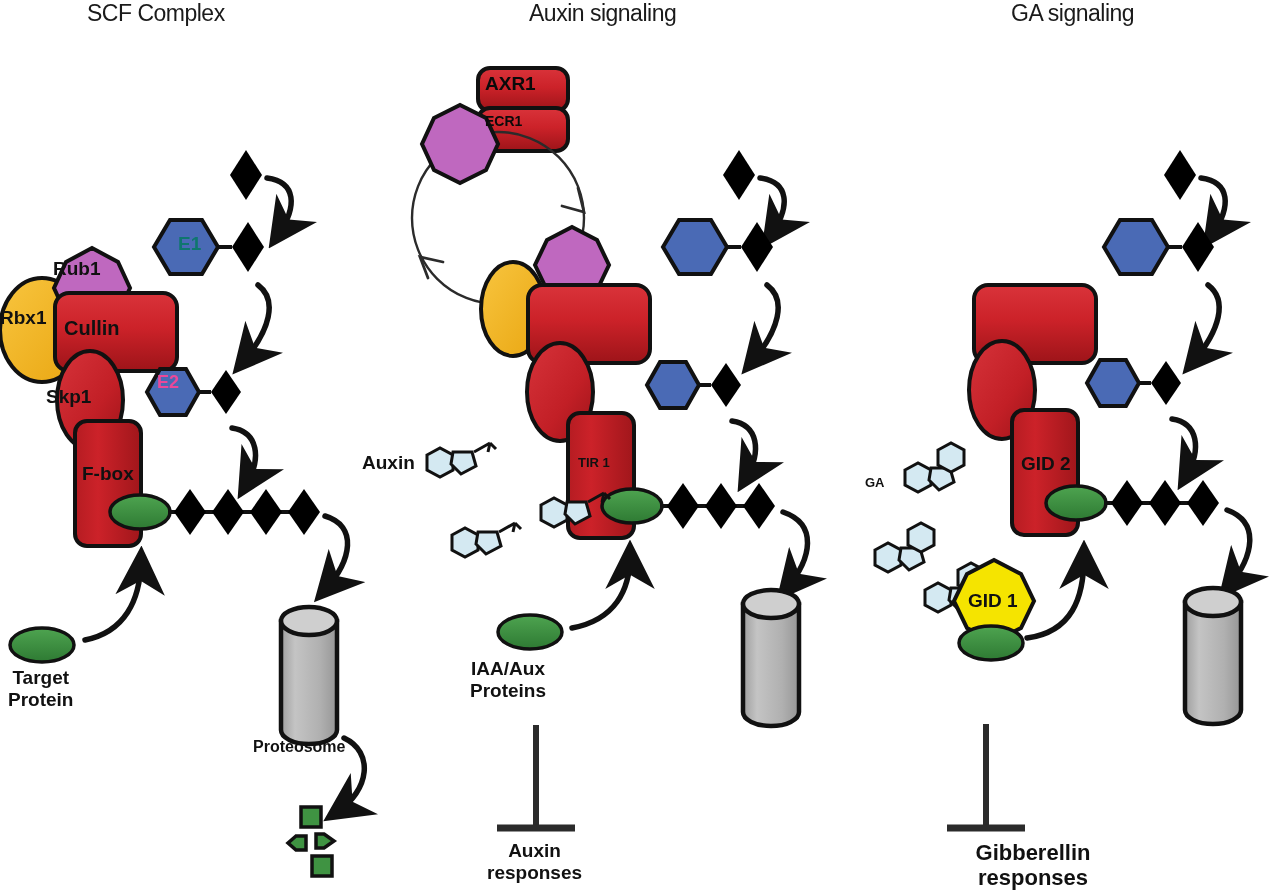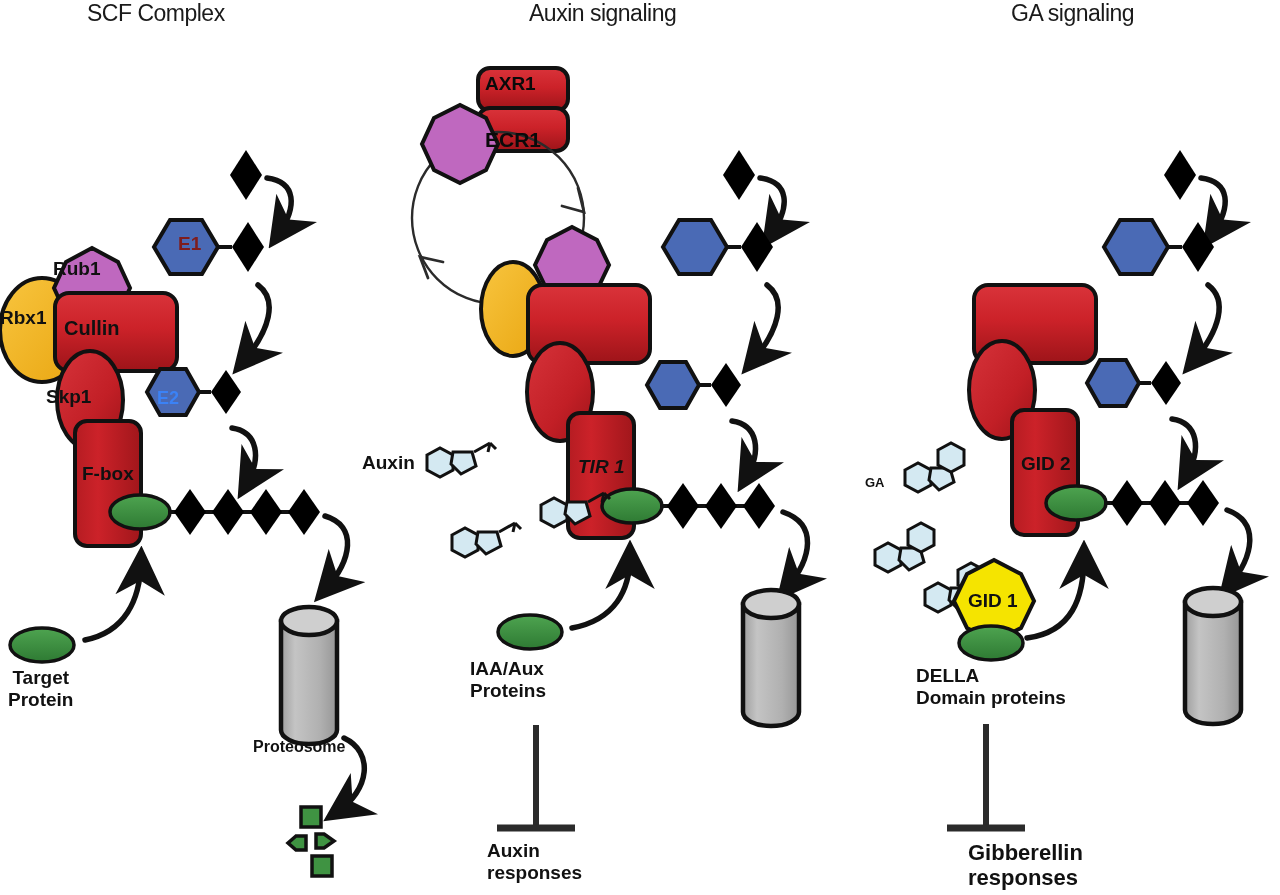--- a/index.html
+++ b/index.html
@@ -21,21 +21,21 @@
     letter-spacing:-0.5px;
     white-space:nowrap;
   }
   .lbl{
     position:absolute;
     font-family:"Liberation Sans", sans-serif;
     font-weight:bold;
     color:#111111;
     white-space:nowrap;
     line-height:1.15;
-    text-align:left;
+    text-align:center;
   }
 </style>
 </head>
 <body>
 
 <div id="stage">
 
   <svg id="canvas" viewBox="0 0 1280 895" xmlns="http://www.w3.org/2000/svg">
     <defs>
       <linearGradient id="gRed" x1="0" y1="0" x2="0" y2="1">
@@ -309,46 +309,42 @@
 
   <div class="panel-title" style="left:87px;  top:0px;">SCF Complex</div>
   <div class="panel-title" style="left:529px; top:0px;text-align:right;">Auxin signaling</div>
   <div class="panel-title" style="left:1011px;top:0px;">GA signaling</div>
 
   <div class="lbl" style="left:53px; top:258px; font-size:19px;">Rub1</div>
   <div class="lbl" style="left:0px;  top:307px; font-size:19px;">Rbx1</div>
   <div class="lbl" style="left:64px; top:317px; font-size:20px;">Cullin</div>
   <div class="lbl" style="left:46px; top:386px; font-size:19px;">Skp1</div>
   <div class="lbl" style="left:82px; top:463px; font-size:19px;">F-box</div>
-  <div class="lbl" style="left:178px;top:233px; font-size:19px; color:#7f1d1d;">E1</div>
-  <div class="lbl" style="left:157px;top:388px; font-size:18px; color:#3b82f6;">E2</div>
+  <div class="lbl" style="left:178px;top:233px; font-size:19px; color:#0f766e;">E1</div>
+  <div class="lbl" style="left:157px;top:372px; font-size:18px; color:#ec4899;">E2</div>
   <div class="lbl" style="left:8px;  top:667px; font-size:19px; text-align:center;">
     <span>Target</span><br>
     <span>Protein</span>
   </div>
   <div class="lbl" style="left:253px;top:738px; font-size:16px;">Proteosome</div>
 
   <div class="lbl" style="left:485px;top:73px; font-size:19px; color:#0a0a0a;">AXR1</div>
-  <div class="lbl" style="left:485px;top:128px; font-size:21px; color:#0a0a0a;">ECR1</div>
-  <div class="lbl" style="left:578px;top:456px; font-size:19px;font-style:italic;">TIR 1</div>
+  <div class="lbl" style="left:485px;top:113px; font-size:14px; color:#0a0a0a;">ECR1</div>
+  <div class="lbl" style="left:578px;top:456px; font-size:13px;">TIR 1</div>
   <div class="lbl" style="left:362px;top:452px; font-size:19px;">Auxin</div>
   <div class="lbl" style="left:470px;top:658px; font-size:19px;">
     <span>IAA/Aux</span><br>
     <span>Proteins</span>
   </div>
   <div class="lbl" style="left:487px;top:840px; font-size:19px;">
     <span>Auxin</span><br>
     <span>responses</span>
   </div>
 
   <div class="lbl" style="left:1021px;top:453px; font-size:19px;">GID 2</div>
   <div class="lbl" style="left:968px; top:590px; font-size:19px;">GID 1</div>
   <div class="lbl" style="left:865px; top:476px; font-size:13px;">GA</div>
-  <div class="lbl" style="left:916px; top:665px; font-size:19px; width:150px;">
-    <span>DELLA</span><br>
-    <span>Domain proteins</span>
-  </div>
   <div class="lbl" style="left:968px; top:840px; font-size:22px; width:130px;">
     <span>Gibberellin</span><br>
     <span>responses</span>
   </div>
 
 </div>
 
 </body></html>

